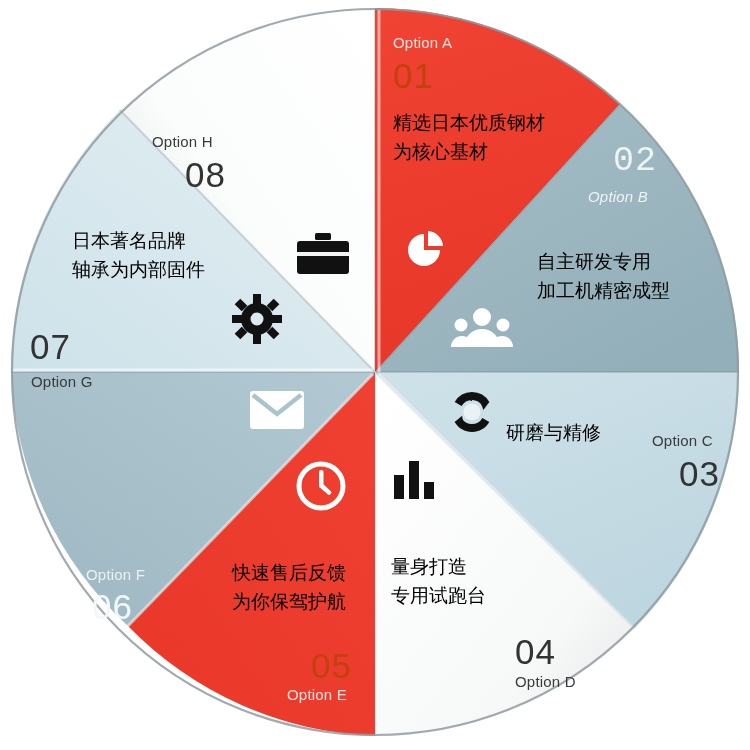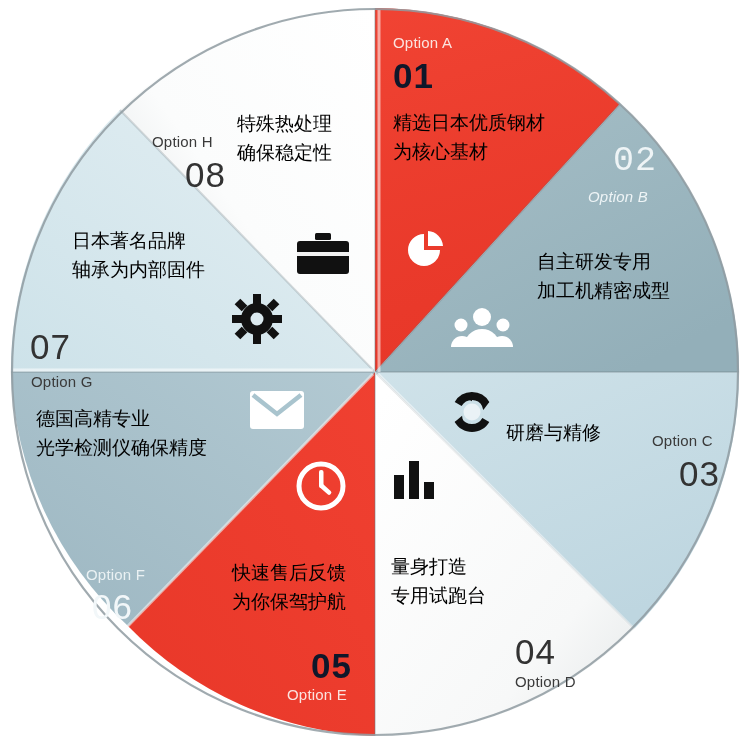--- a/index.html
+++ b/index.html
@@ -24,21 +24,21 @@
     letter-spacing:1px;
   }
   .desc{
     font-size:19px;line-height:1.55;white-space:nowrap;
     font-family:"DejaVu Sans","Liberation Sans",sans-serif;
   }
   .desc div{white-space:nowrap;}
 
   
   .on-red .opt-label,.on-red .num,.on-red .desc{color:#fbe3df;}
-  .on-red .num{color:#0f172a;font-weight:bold;}
+  .on-red .num{color:#c2410c;}
   
   .on-blue .opt-label,.on-blue .num{color:#eef4f6;}
   
   .on-pale .opt-label,.on-pale .num,.on-pale .desc{color:#2b2b2b;margin-top:41px;}
   .on-pale .opt-label{color:#3a3a3a;}
   .on-pale .num{color:#333333;}
 
   .icon{position:absolute;pointer-events:auto;}
   .icon svg{display:block;}
 </style>
@@ -268,24 +268,20 @@
       <div>快速售后反馈</div>
       <div>为你保驾护航</div>
     </div>
     <div class="ov-item on-red" style="left:311px;top:648px;text-align:right;">
       <div class="num">05</div>
     </div>
     <div class="ov-item on-red" style="left:287px;top:687px;">
       <div class="opt-label">Option E</div>
     </div>
 
-    <div class="ov-item on-pale desc" style="left:36px;top:404px;">
-      <div>德国高精专业</div>
-      <div>光学检测仪确保精度</div>
-    </div>
     <div class="ov-item on-pale" style="left:86px;top:526px;">
       <div class="opt-label" style="color:#eaf1f3;">Option F</div>
     </div>
     <div class="ov-item on-pale" style="left:92px;top:548px;">
       <div class="num" style="color:#f2f7f9;">06</div>
     </div>
 
     <div class="ov-item on-pale desc" style="left:72px;top:226px;">
       <div>日本著名品牌</div>
       <div>轴承为内部固件</div>
@@ -296,19 +292,15 @@
     <div class="ov-item on-pale" style="left:31px;top:333px;">
       <div class="opt-label">Option G</div>
     </div>
 
     <div class="ov-item on-pale" style="left:152px;top:93px;">
       <div class="opt-label">Option H</div>
     </div>
     <div class="ov-item on-pale" style="left:185px;top:116px;">
       <div class="num">08</div>
     </div>
-    <div class="ov-item on-pale desc" style="left:237px;top:109px;">
-      <div>特殊热处理</div>
-      <div>确保稳定性</div>
-    </div>
 
   </div>
 </div>
 
 </body></html>

